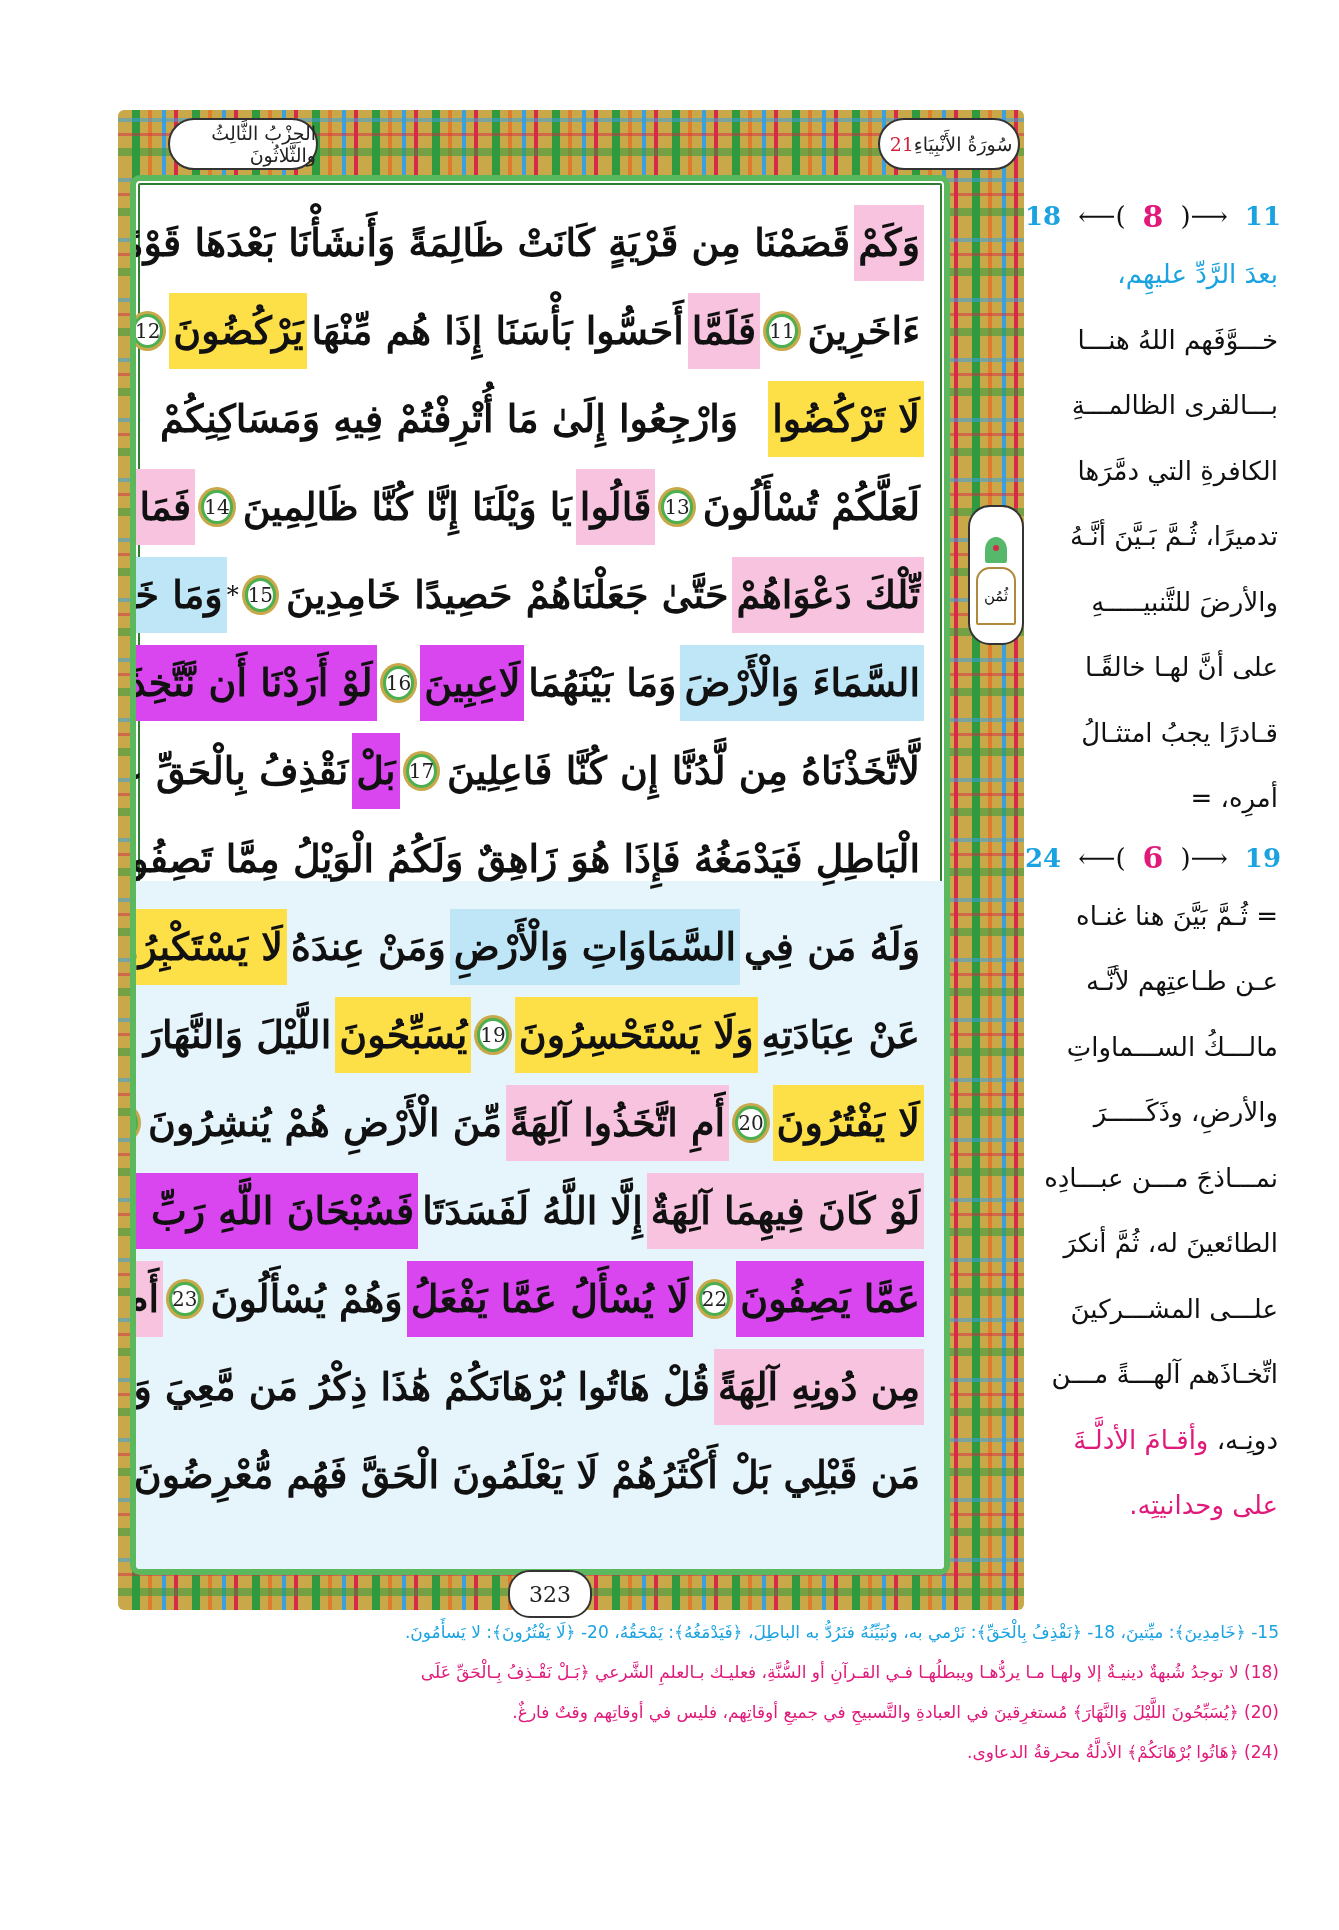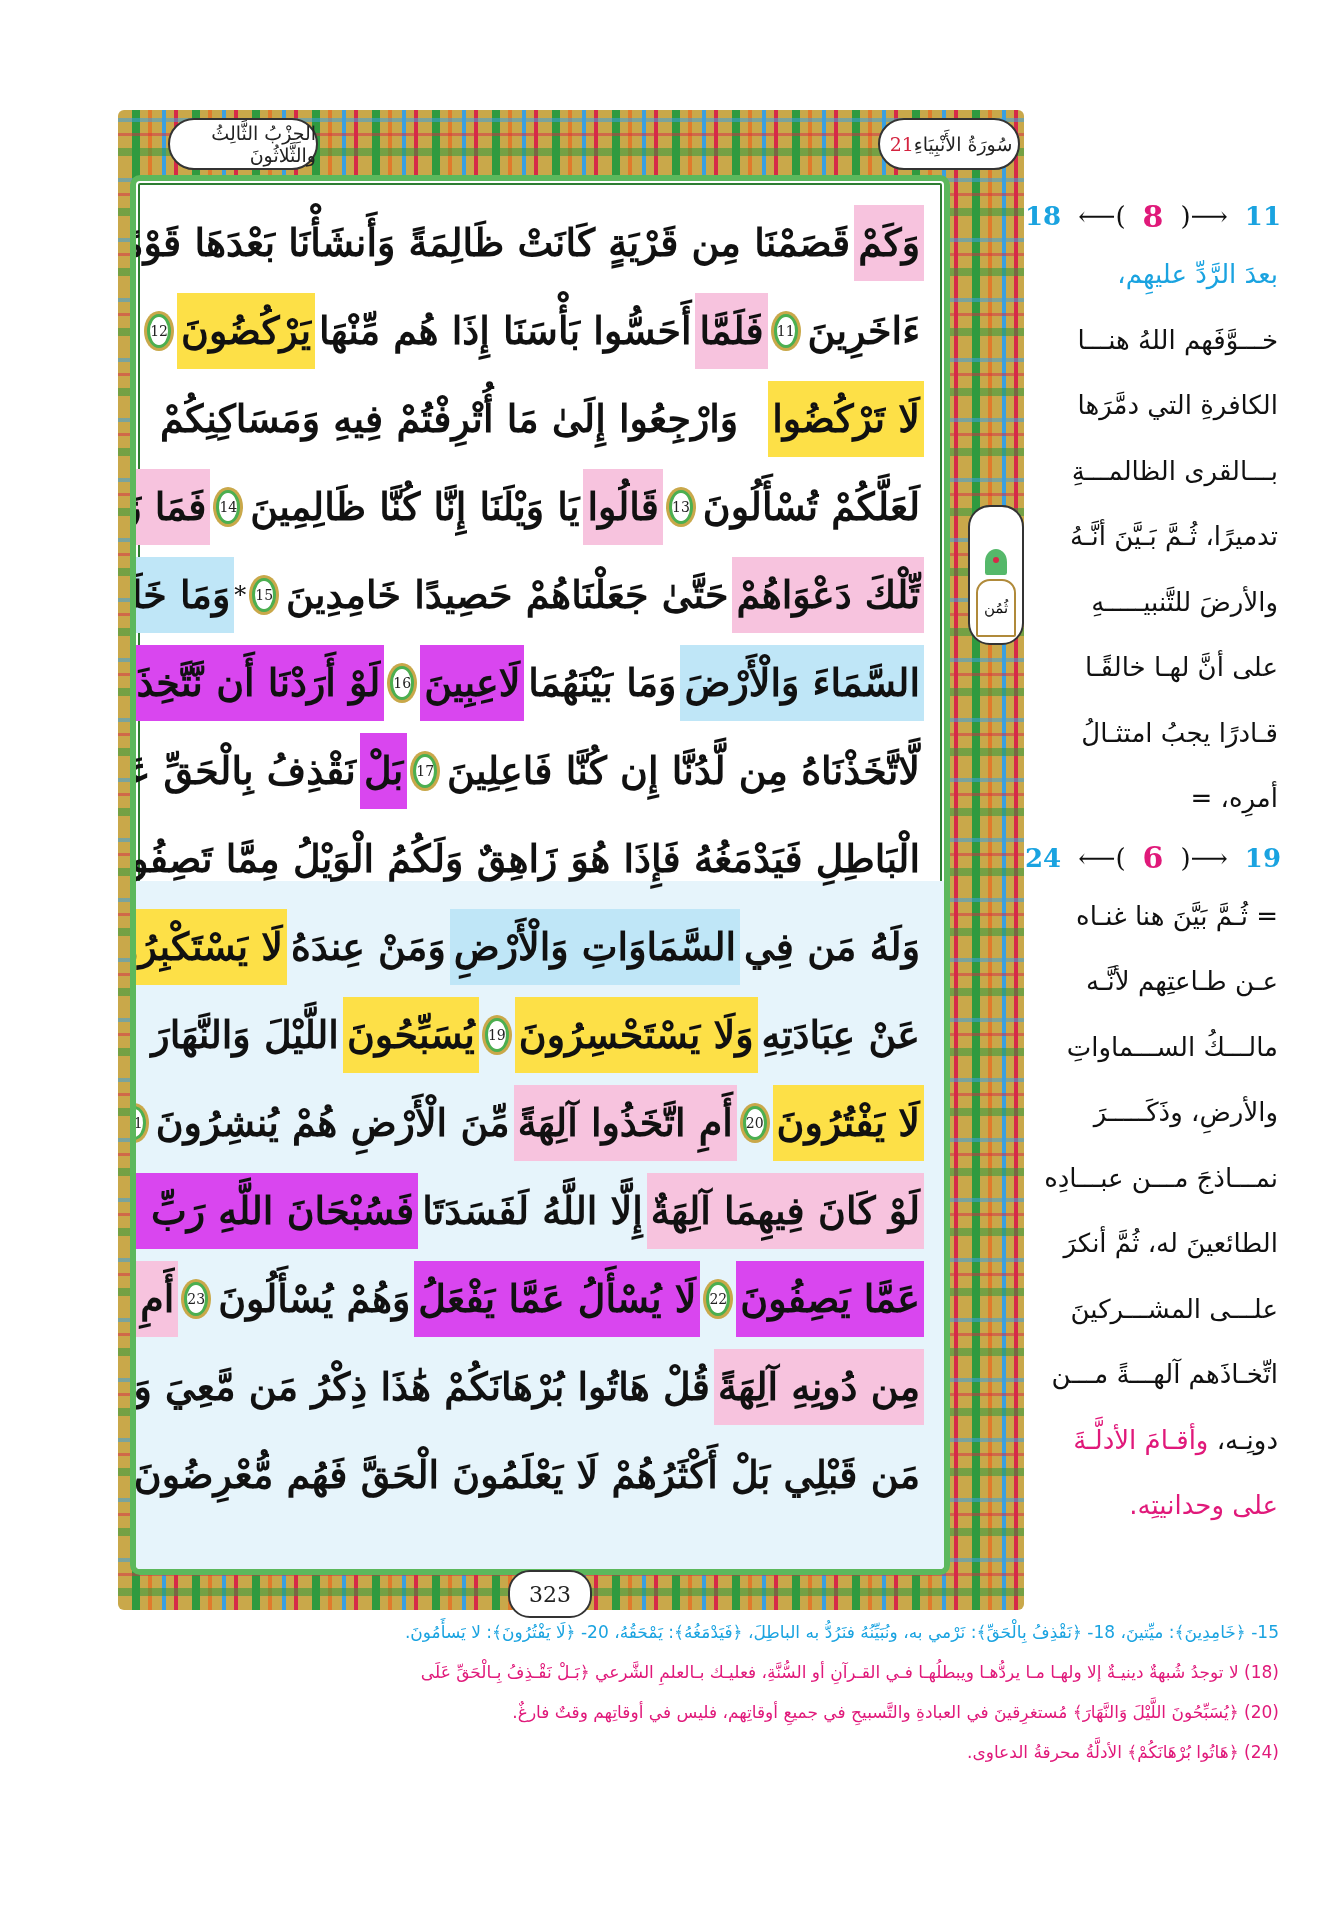--- a/index.html
+++ b/index.html
@@ -52,36 +52,36 @@
   .seg { padding: 6px 4px; line-height: 64px; }
   .hl-pink { background: #f7c3de; }
   .hl-gray { background: #fde047; }
   .hl-blue { background: #bfe6f7; }
   .hl-yellow { background: #d946ef; }
 
   .ayah-marker {
     display: inline-flex; align-items: center; justify-content: center;
     width: 34px; height: 34px; border-radius: 50%;
     background: #fff; border: 3px solid #4caf50; box-shadow: 0 0 0 3px #c9a84a;
-    font-family: "DejaVu Serif", serif; font-size: 14px; font-weight: normal; color: #222;
+    font-family: "DejaVu Serif", serif; font-size: 20px; font-weight: normal; color: #222;
     margin: 0 6px; vertical-align: middle; direction: ltr;
   }
   .star { font-size: 24px; font-weight: normal; }
 
   .page-number {
     position: absolute; left: 508px; top: 1570px; width: 84px; height: 48px;
     background: #fff; border: 2px solid #333; border-radius: 22px;
     display: flex; align-items: center; justify-content: center;
     font-family: "DejaVu Serif", serif; font-size: 22px; color: #222; z-index: 4;
   }
 
   .thumn-badge {
     position: absolute; left: 968px; top: 505px; width: 56px; height: 140px;
     background: #fff; border: 2px solid #333; border-radius: 22px; z-index: 4;
-    display: flex; flex-direction: column; align-items: center; justify-content: flex-end; padding-bottom: 6px;
+    display: flex; flex-direction: column; align-items: center; justify-content: flex-end; padding-bottom: 18px;
   }
   .thumn-orn { width: 22px; height: 26px; background: #55b86a; border-radius: 50% 50% 10% 10%; margin-bottom: 4px; position: relative; }
   .thumn-orn::after { content: ""; position: absolute; left: 8px; top: 8px; width: 6px; height: 6px; background: #d62a48; border-radius: 50%; }
   .thumn-box { width: 40px; height: 58px; border: 2px solid #b08a3a; border-radius: 14px 14px 2px 2px; display: flex; align-items: center; justify-content: center; font-family: "DejaVu Serif", serif; font-size: 15px; direction: rtl; }
 
   
   .side {
     position: absolute; left: 1028px; top: 190px; width: 250px; direction: rtl;
     font-family: "DejaVu Sans", sans-serif; font-size: 26px; color: #111; text-align: right;
   }
@@ -222,22 +222,22 @@
 <div class="side" id="side">
     <div class="range">
       <span class="num">18</span>
       <span class="arrow">⟵(</span>
       <span class="count">8</span>
       <span class="arrow">)⟶</span>
       <span class="num">11</span>
     </div>
     <div class="side-line cyan"><span>بعدَ الرَّدِّ عليهِم،</span></div>
     <div class="side-line"><span>خـــوَّفَهم اللهُ هنـــا</span></div>
+    <div class="side-line"><span>بـــالقرى الظالمـــةِ</span></div>
     <div class="side-line"><span>الكافرةِ التي دمَّرَها</span></div>
-    <div class="side-line"><span>بـــالقرى الظالمـــةِ</span></div>
     <div class="side-line"><span>تدميرًا، ثُـمَّ بَـيَّنَ أنَّـهُ</span></div>
     <div class="side-line"><span>والأرضَ للتَّنبيـــــهِ</span></div>
     <div class="side-line"><span>على أنَّ لهـا خالقًـا</span></div>
     <div class="side-line"><span>قـادرًا يجبُ امتثـالُ</span></div>
     <div class="side-line"><span>أمرِه، =</span></div>
     <div class="range">
       <span class="num">24</span>
       <span class="arrow">⟵(</span>
       <span class="count">6</span>
       <span class="arrow">)⟶</span>

